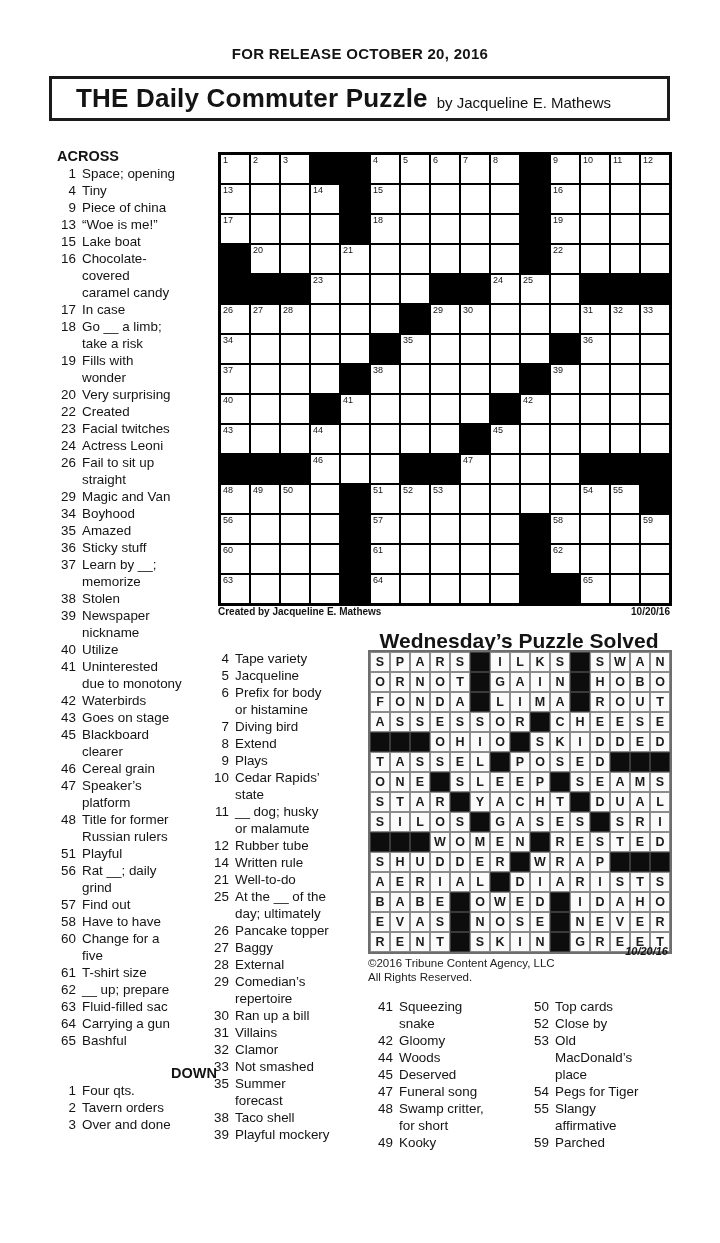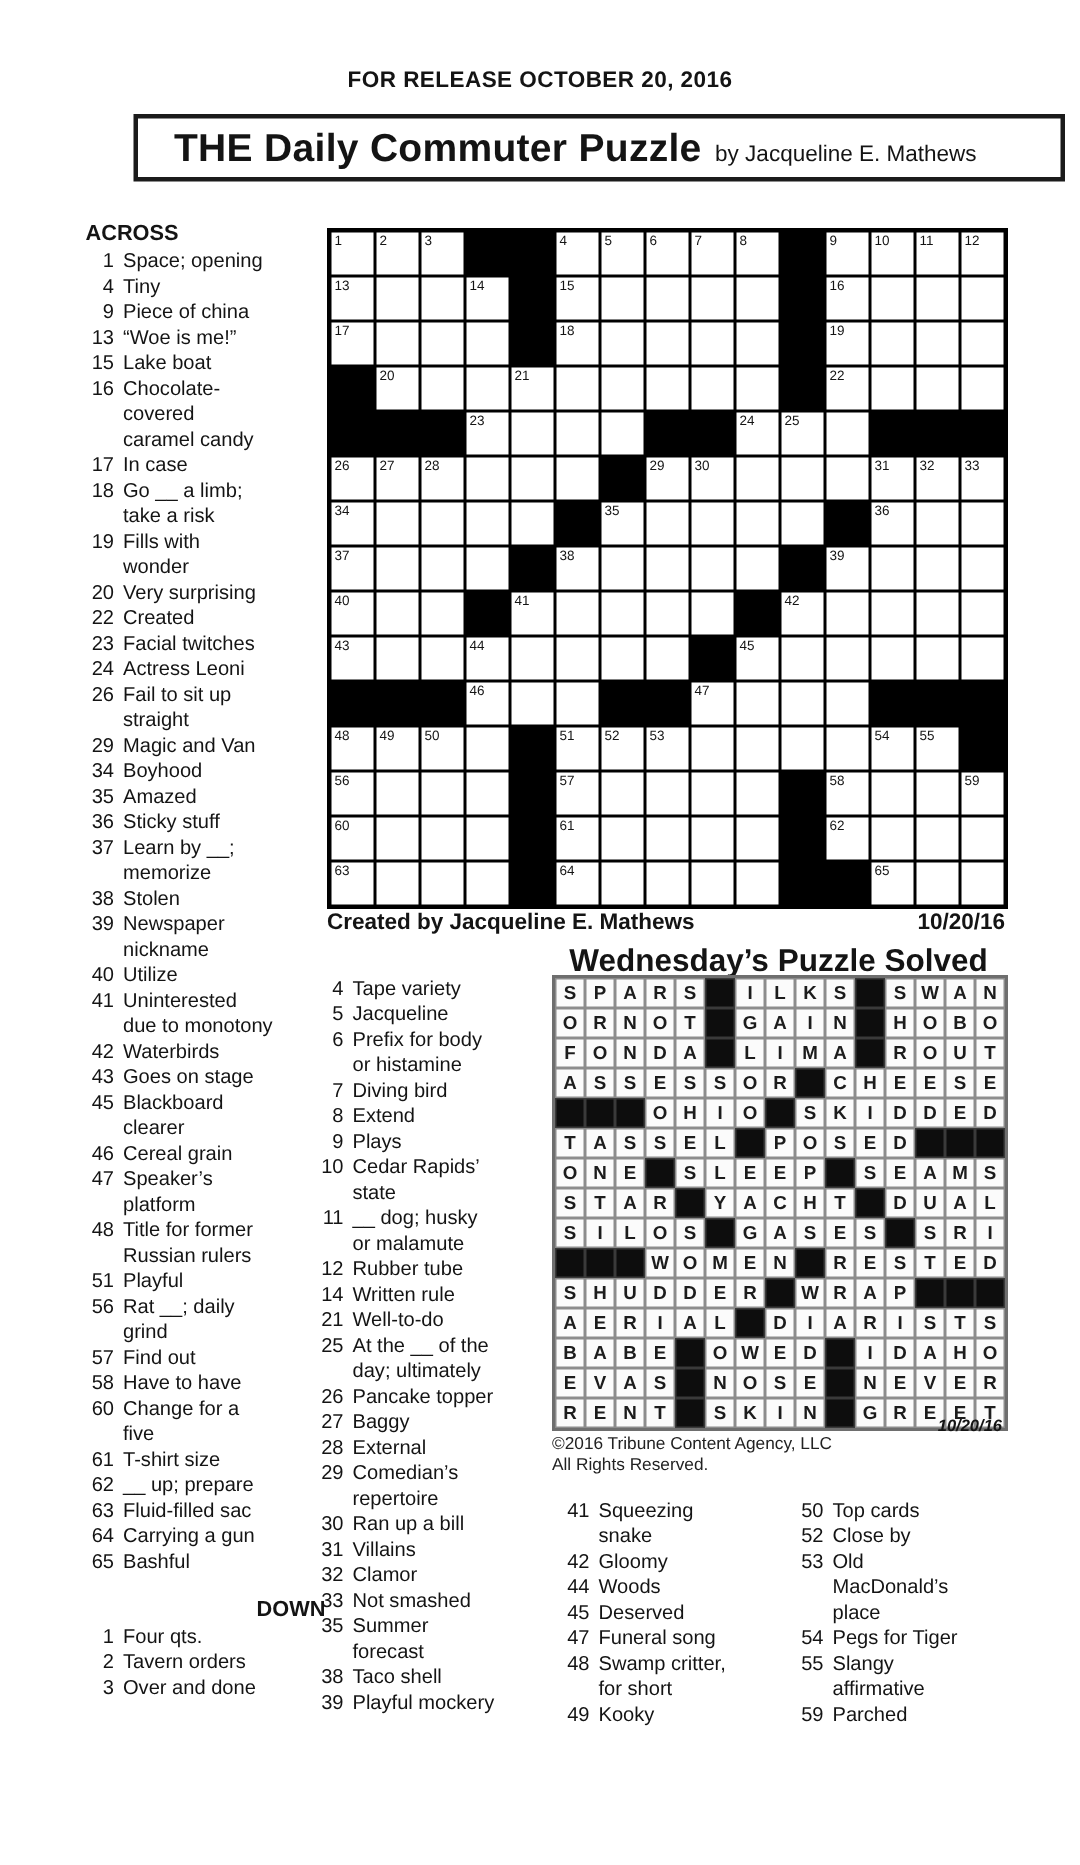--- a/index.html
+++ b/index.html
@@ -10,21 +10,20 @@
     overflow:hidden;
   }
   .release {
     position:absolute; top:45px; left:0; width:720px;
     text-align:center; font-weight:bold; font-size:15px; letter-spacing:.3px;
   }
   .titlebox {
     position:absolute; left:49px; top:76px; width:621px; height:45px;
     border:3px solid #1b1b1b; display:flex; align-items:center; padding-left:24px;
     background:#fff;
-    margin-left:40px;
   }
   .ptitle { font-size:26px; font-weight:bold; letter-spacing:.2px; }
   .pby { font-size:15px; font-weight:normal; margin-left:9px; padding-top:8px; }
 
   
   .cluecol { position:absolute; font-size:13.4px; line-height:17px; }
   .col-across { left:57px; top:148px; width:160px; }
   .col-mid    { left:212px; top:650px; width:150px; }
   .col-three  { left:376px; top:998px; width:150px; }
   .col-four   { left:532px; top:998px; width:160px; }
@@ -44,21 +43,21 @@
   .xgrid .c {
     background:#fff; border:1px solid #000; position:relative;
   }
   .xgrid .c.b { background:#000; }
   .xgrid .n {
     position:absolute; top:0; left:2px; font-size:9px; line-height:10px; font-weight:normal;
   }
   .creditline {
     position:absolute; left:218px; top:606px; width:452px;
     display:flex; justify-content:space-between;
-    font-size:15px; font-weight:bold;
+    font-size:10px; font-weight:bold;
   }
 
   
   .solvedtitle {
     position:absolute; left:368px; top:629px; width:302px;
     text-align:center; font-weight:bold; font-size:21px;
   }
   .sgrid {
     position:absolute; left:368px; top:650px;
     display:grid; grid-template-columns:repeat(15,20px); grid-template-rows:repeat(15,20px);

